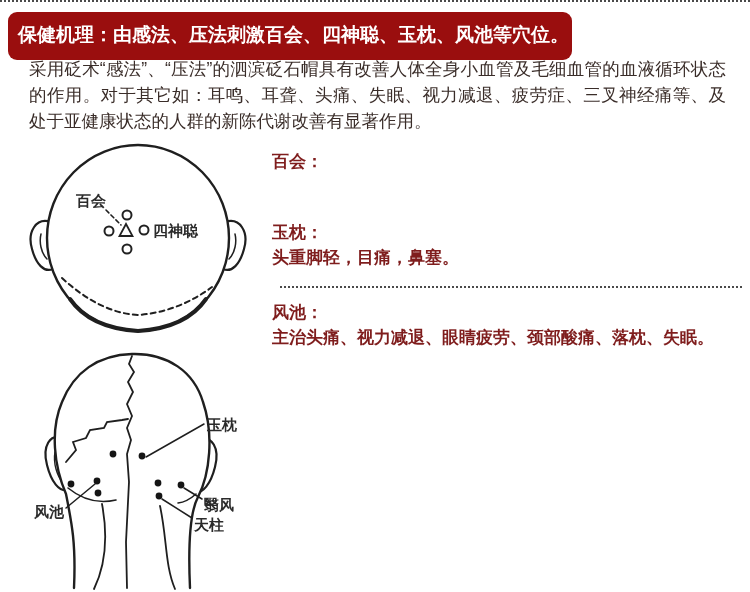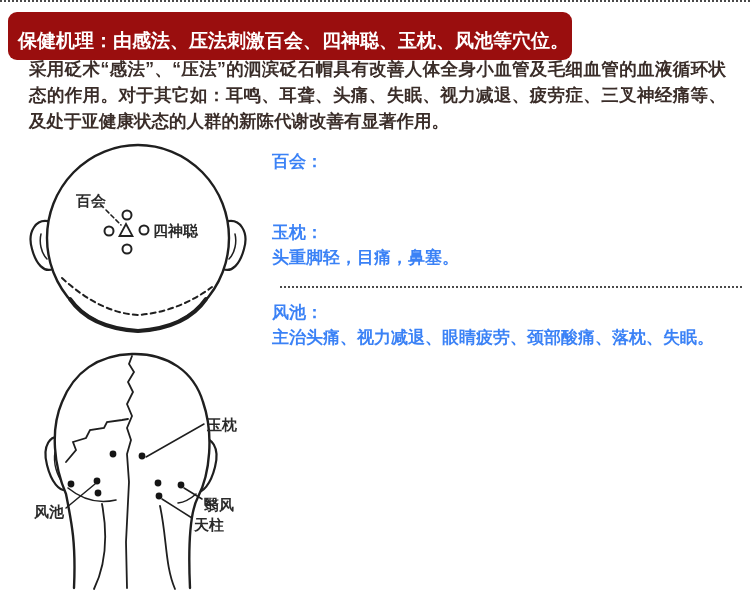--- a/index.html
+++ b/index.html
@@ -12,31 +12,31 @@
   }
   .top-dotted{
     position:absolute;top:0;left:0;width:750px;height:0;
     border-top:2px dotted #4a4a4a;
   }
   .banner{
     position:absolute;left:8px;top:12px;
     width:564px;height:48px;line-height:34px;
     background:#9a0e0e;border-radius:9px;
     color:#ffffff;font-size:19px;font-weight:700;
-    padding:12px 0 0 10px;box-sizing:border-box;
+    padding:6px 0 0 10px;box-sizing:border-box;
     white-space:nowrap;overflow:hidden;
   }
   .intro{
     position:absolute;left:29px;top:56px;width:697px;
-    color:#3a2d29;font-size:17.5px;font-weight:700;
+    color:#3a2d29;font-size:17.5px;font-weight:400;
     line-height:26px;text-align:justify;
   }
   .sections{
     position:absolute;left:272px;top:149px;width:473px;
-    color:#3b82f6;font-size:17px;font-weight:700;line-height:25px;
+    color:#7f1d1d;font-size:17px;font-weight:700;line-height:25px;
   }
   .sec-title{white-space:nowrap;}
   .sec-body{text-align:justify;}
   .m1{margin-top:29px;}
   .m2{margin-top:46px;}
   .divider{
     margin:16px 0 0 8px;height:0;width:462px;
     border-top:2px dotted #4a4a4a;
   }
   .m3{margin-top:12px;}

